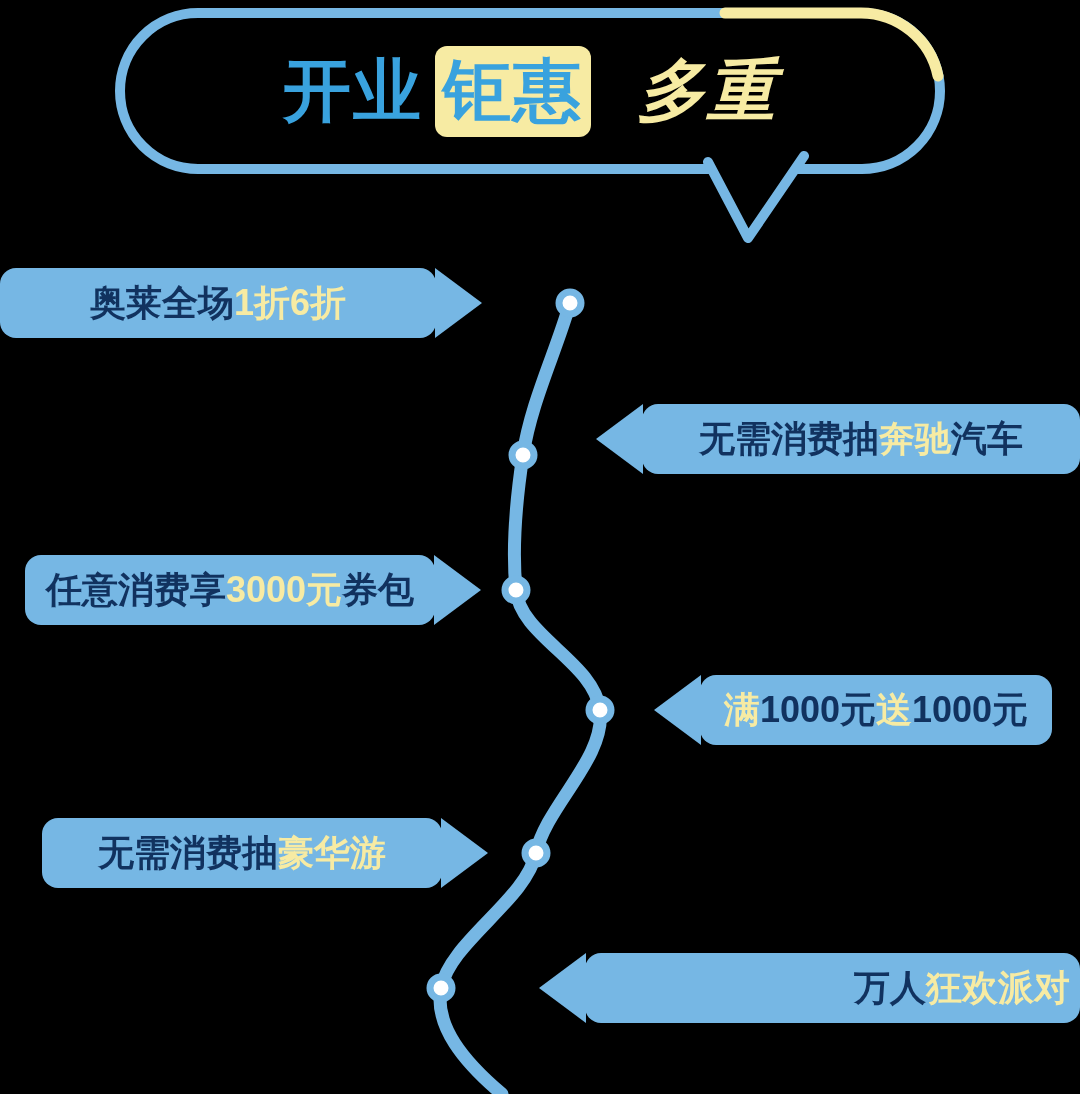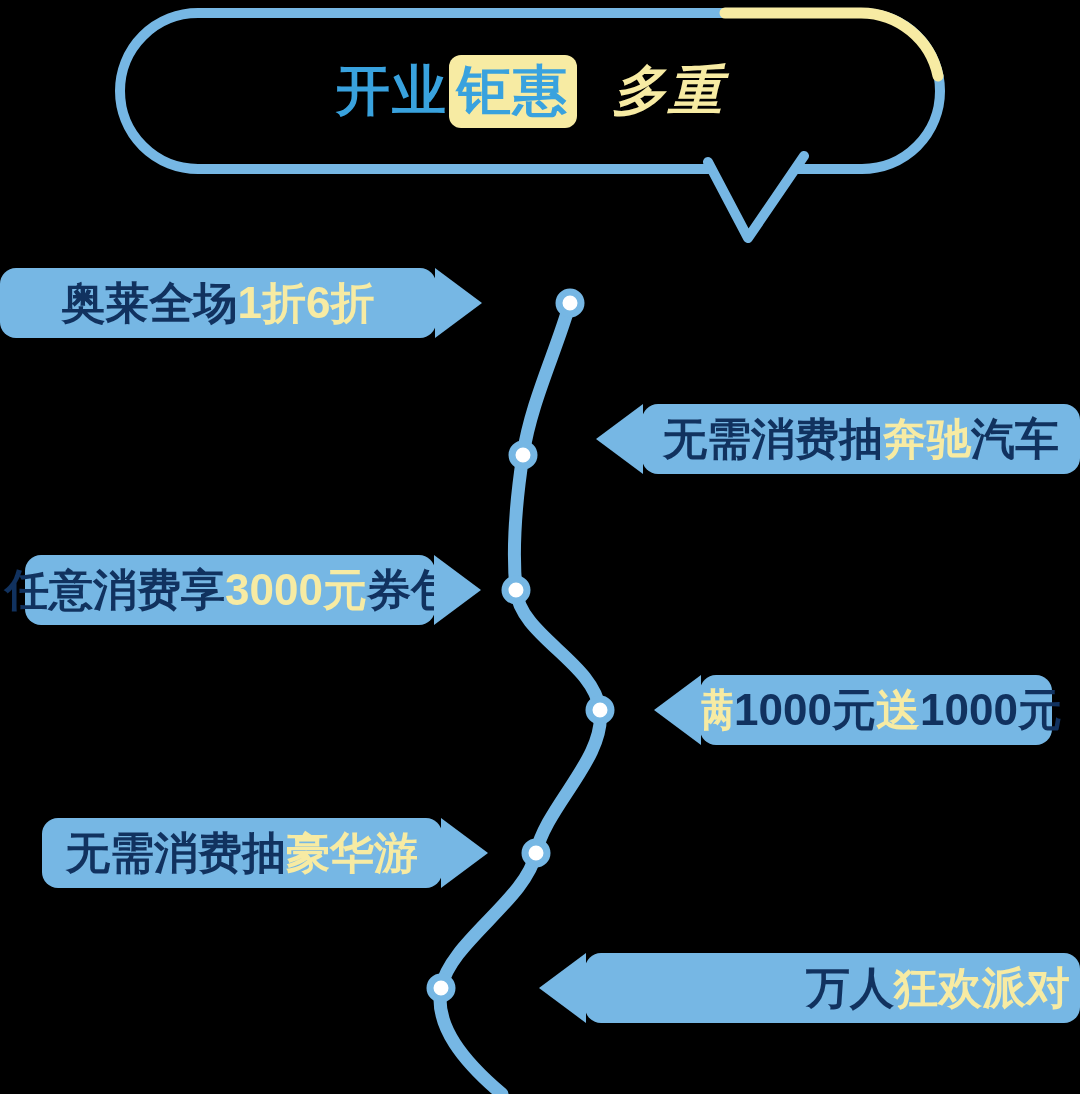--- a/index.html
+++ b/index.html
@@ -22,52 +22,52 @@
   .title-pill{
     position:absolute;
     left:115px; top:8px;
     width:830px; height:166px;
     box-sizing:border-box;
     border:10px solid var(--blue);
     border-radius:88px;
     display:flex; align-items:center; justify-content:center;
   }
   .title-text{
-    font-size:54px;
+    font-size:68px;
     font-weight:900;
     letter-spacing:2px;
     white-space:nowrap;
     display:flex; align-items:center;
   }
   .t-blue{color:var(--title-blue);}
   .t-cream{color:var(--cream);font-style:italic;}
   .t-hl{
     color:var(--title-blue);
     background:var(--cream);
     border-radius:12px;
     padding:0 8px;
-    margin:0 1px;
+    margin:0 12px;
   }
   .t-space{width:34px;display:inline-block;}
 
   
   #overlay{
     position:absolute; left:0; top:0;
     width:1080px; height:1094px;
     pointer-events:none;
   }
 
   
   .banner{
     position:absolute;
     height:70px;
     background:var(--blue);
     border-radius:16px;
     display:flex; align-items:center; justify-content:center;
-    font-size:44px;
+    font-size:36px;
     font-weight:bold;
     color:var(--navy);
     white-space:nowrap;
     box-sizing:border-box;
     padding:0 10px;
   }
   .banner .hl{color:var(--cream);}
   .arrow{
     position:absolute;
     top:0;

